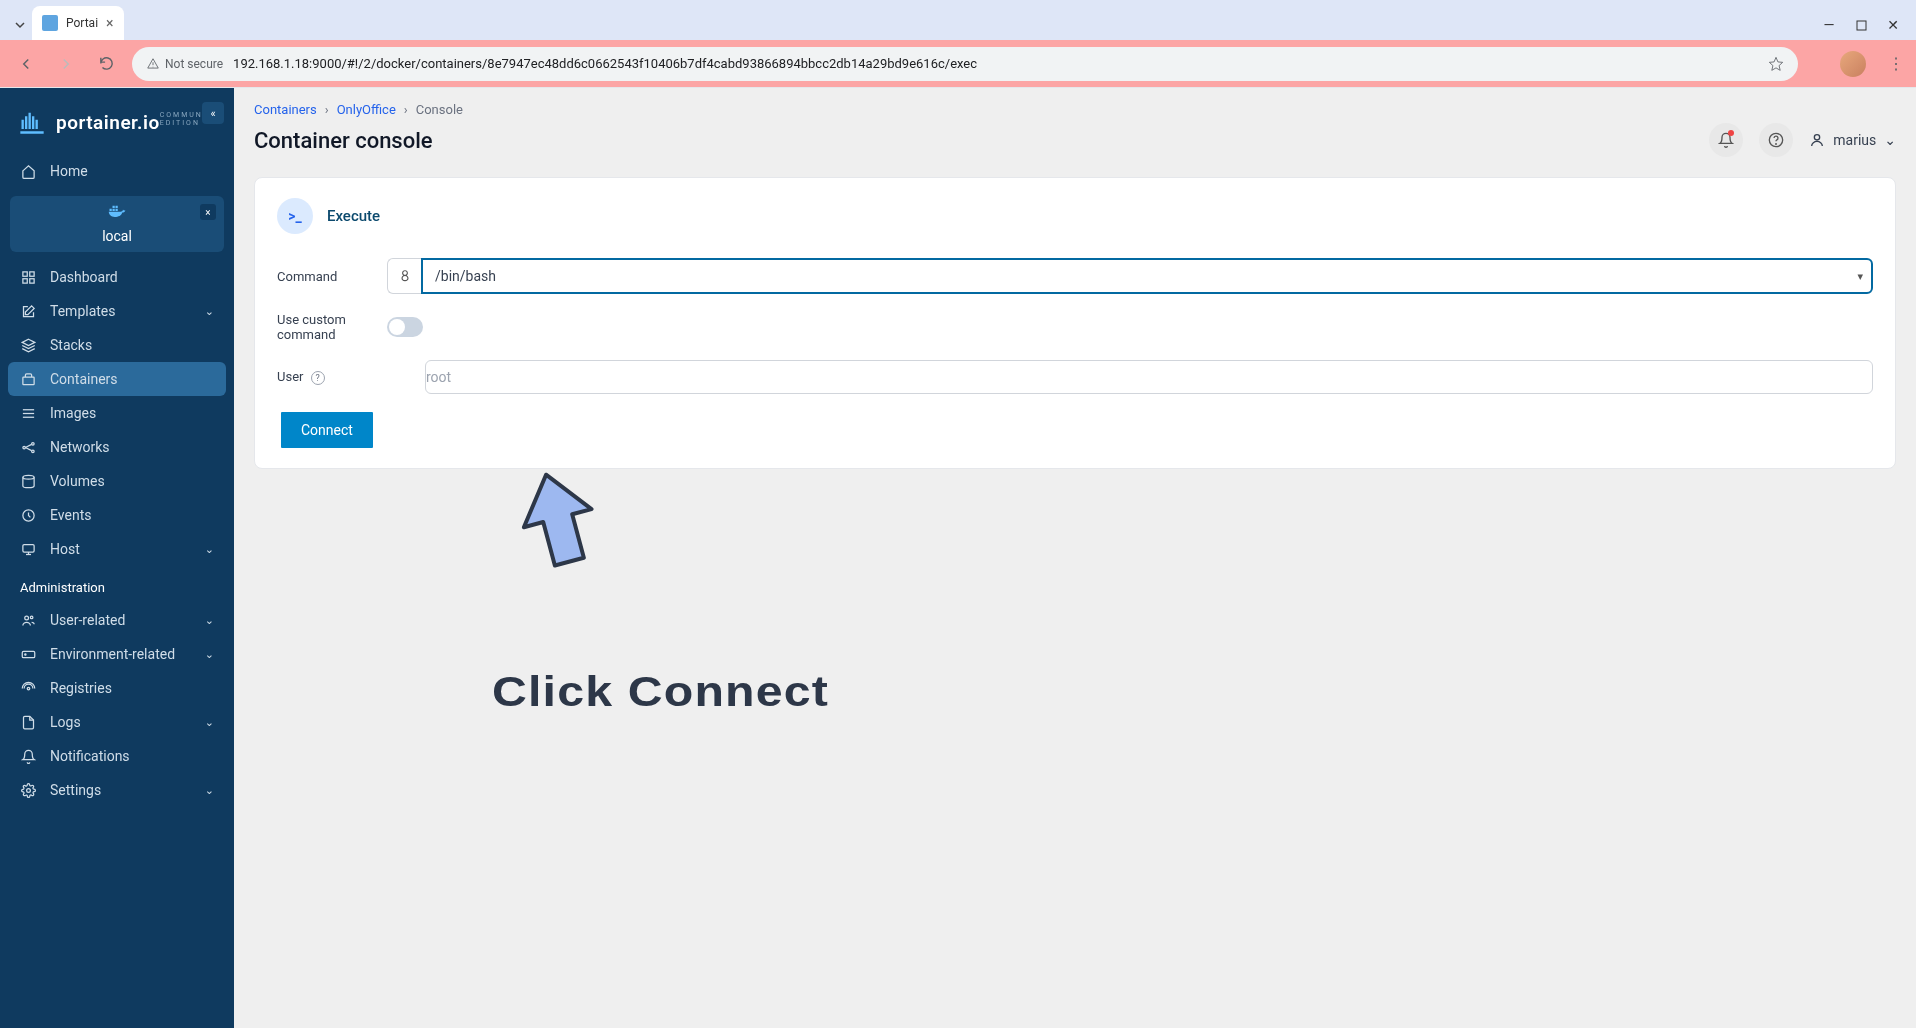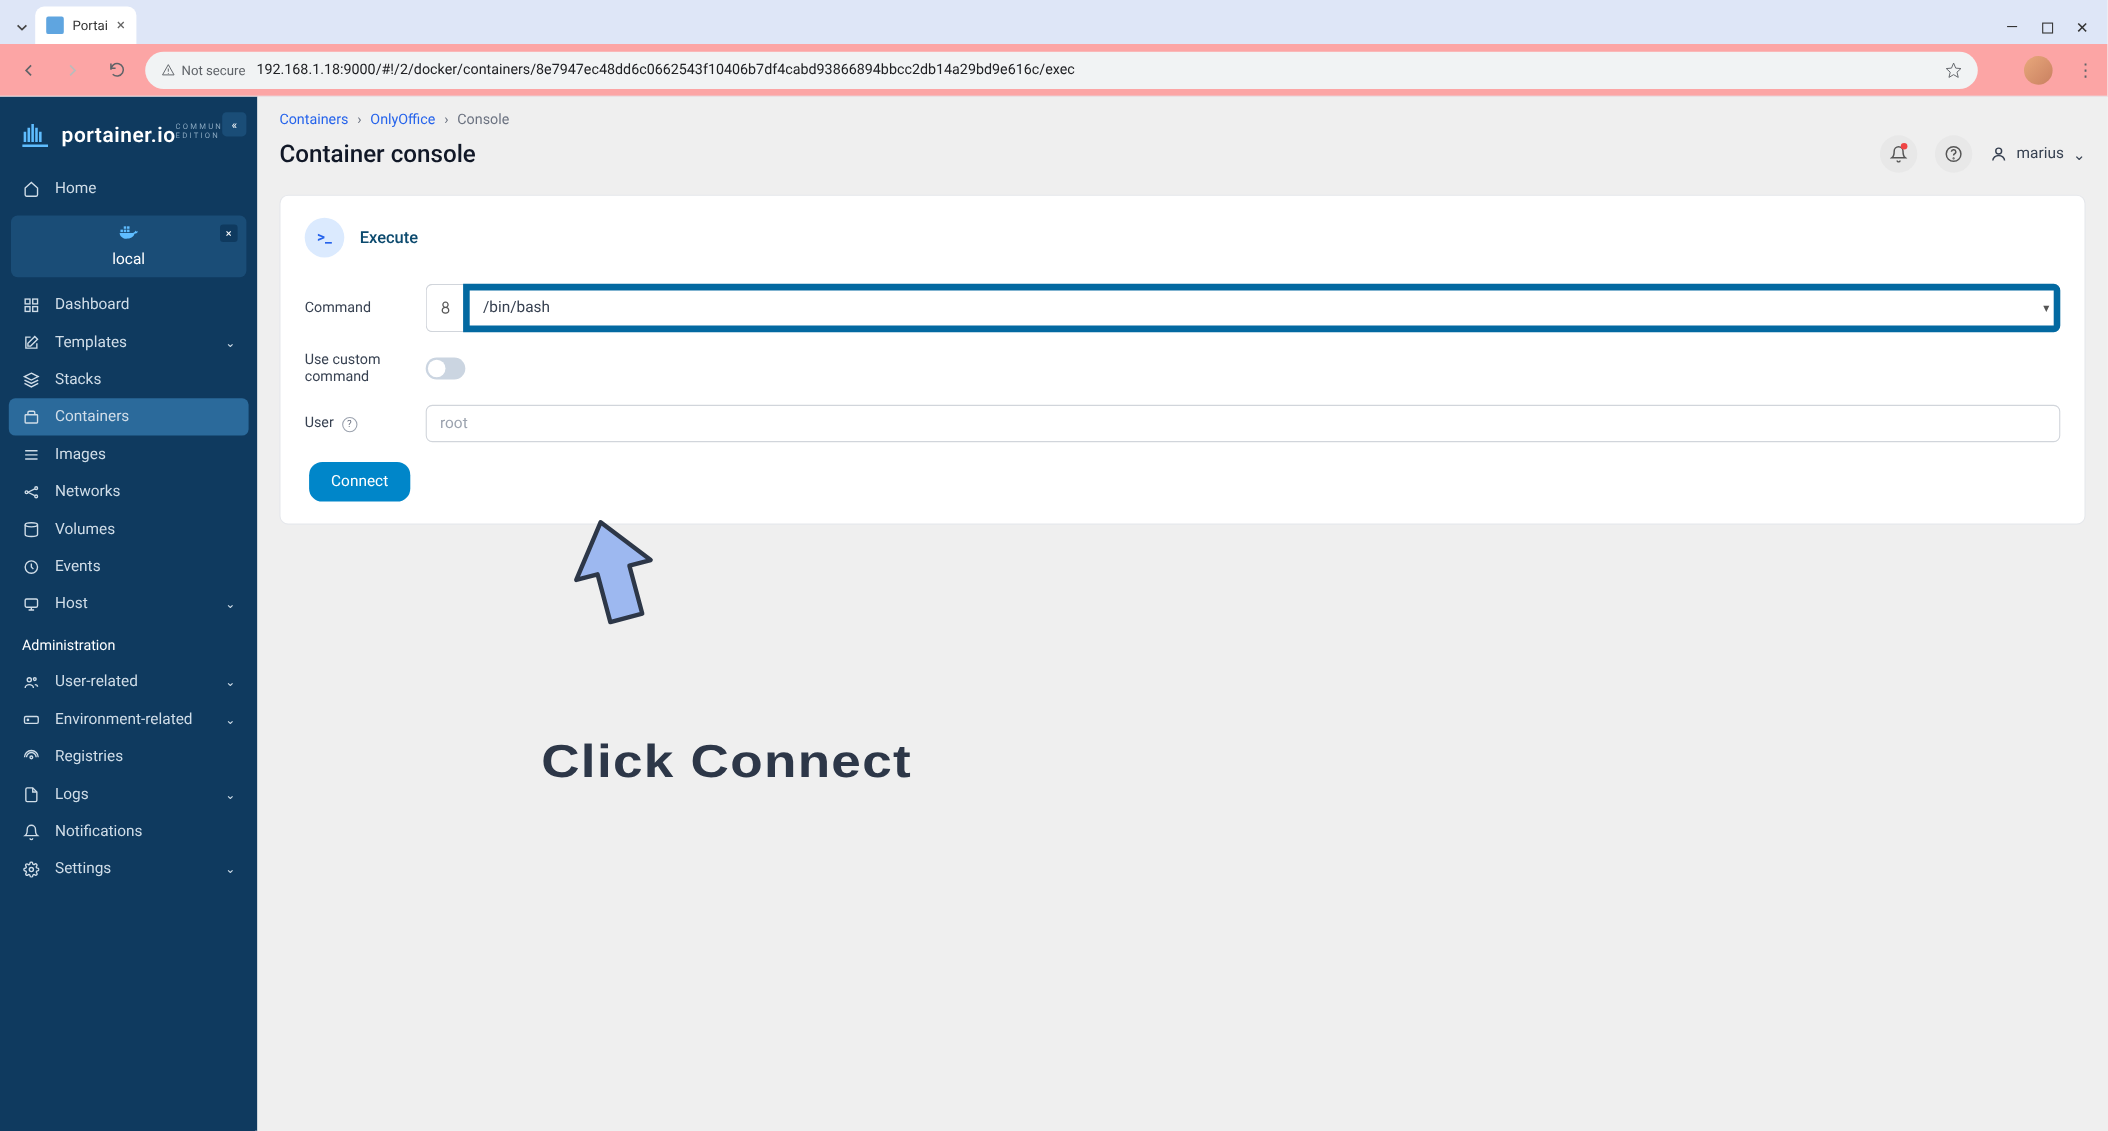--- a/index.html
+++ b/index.html
@@ -63,32 +63,32 @@
 
 .card { background: #fff; border-radius: 8px; border: 1px solid #e5e7eb; padding: 20px 22px; }
 .card-header { display: flex; align-items: center; gap: 14px; margin-bottom: 24px; }
 .card-header-icon { width: 36px; height: 36px; border-radius: 50%; background: #dbeafe; display: flex; align-items: center; justify-content: center; color: #2563eb; font-weight: bold; font-size: 14px; }
 .card-title { font-size: 15px; font-weight: 500; color: #0c4a6e; }
 
 .form-row { display: flex; align-items: center; margin-bottom: 18px; gap: 10px; }
 .form-label { width: 100px; font-size: 13px; color: #374151; }
 .input-group { display: flex; flex: 1; }
 .input-prefix { width: 34px; border: 1px solid #d1d5db; border-right: none; border-radius: 6px 0 0 6px; display: flex; align-items: center; justify-content: center; background: #fff; color: #555; }
-.select-input { flex: 1; border: 6px solid #0369a1; border-radius: 0 6px 6px 0; padding: 8px 12px; font-size: 14px; color: #374151; background: #fff; appearance: none; position: relative; }
+.select-input { flex: 1; border: 2px solid #0369a1; border-radius: 0 6px 6px 0; padding: 8px 12px; font-size: 14px; color: #374151; background: #fff; appearance: none; position: relative; }
 .select-wrap { flex: 1; position: relative; display: flex; }
 .select-wrap::after { content: "▾"; position: absolute; right: 10px; top: 50%; transform: translateY(-50%); color: #555; pointer-events: none; font-size: 11px; }
-.text-input { flex: 1; border: 1px solid #d1d5db; border-radius: 6px; padding: 8px 12px; font-size: 14px; }
+.text-input { flex: 1; border: 1px solid #d1d5db; border-radius: 6px; padding: 8px 0; font-size: 14px; margin-left: 38px; }
 .text-input::placeholder { color: #9ca3af; }
 
 .toggle { width: 36px; height: 20px; background: #cbd5e1; border-radius: 10px; position: relative; cursor: pointer; }
 .toggle::after { content: ""; position: absolute; left: 2px; top: 2px; width: 16px; height: 16px; background: #fff; border-radius: 50%; }
 
 .help-icon { width: 14px; height: 14px; border: 1px solid #9ca3af; border-radius: 50%; display: inline-flex; align-items: center; justify-content: center; font-size: 9px; color: #6b7280; margin-left: 4px; }
 
-.connect-btn { background: #0086c9; color: #fff; border: none; padding: 10px 20px; border-radius: 12px; font-size: 14px; cursor: pointer; margin-left: 4px; }
+.connect-btn { background: #0086c9; color: #fff; border: none; padding: 10px 20px; border-radius: 1px; font-size: 14px; cursor: pointer; margin-left: 4px; }
 
 
 .annotation { position: absolute; left: 280px; top: 380px; pointer-events: none; }
 .annotation-text { font-family: "Arial Black", sans-serif; font-size: 42px; font-weight: 900; color: #2d3748; letter-spacing: 1px; transform: scaleX(1.15); margin-top: 90px; }
 
 svg { display: block; }
 </style>
 </head>
 <body>
 

